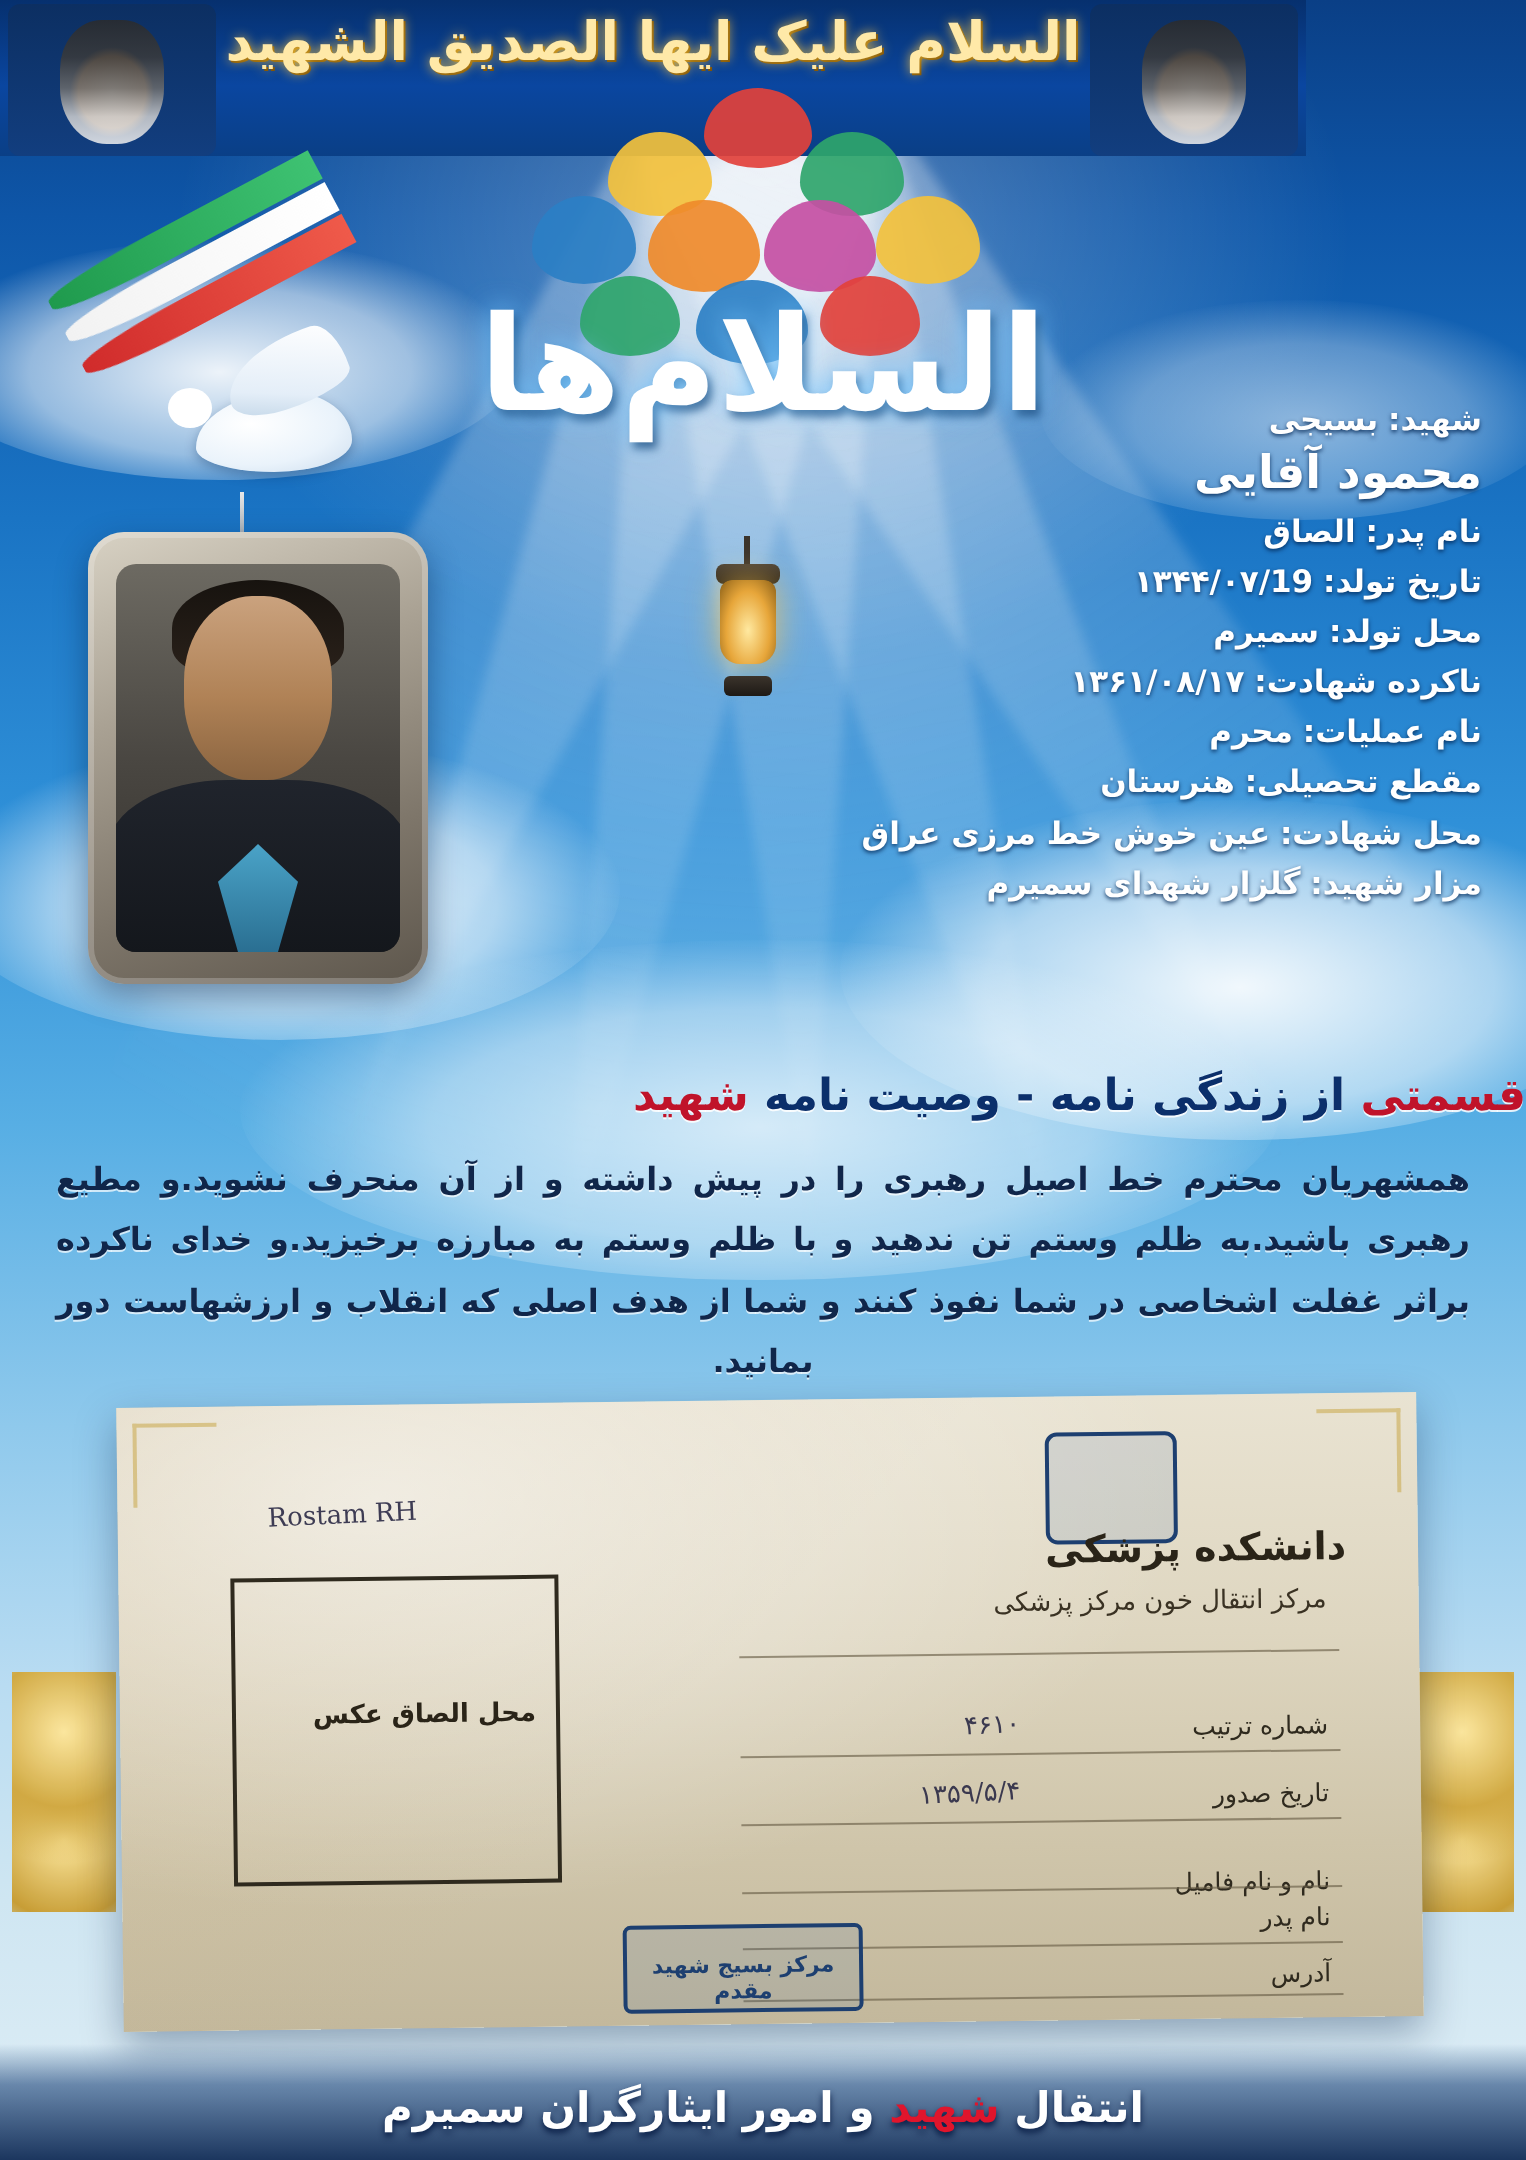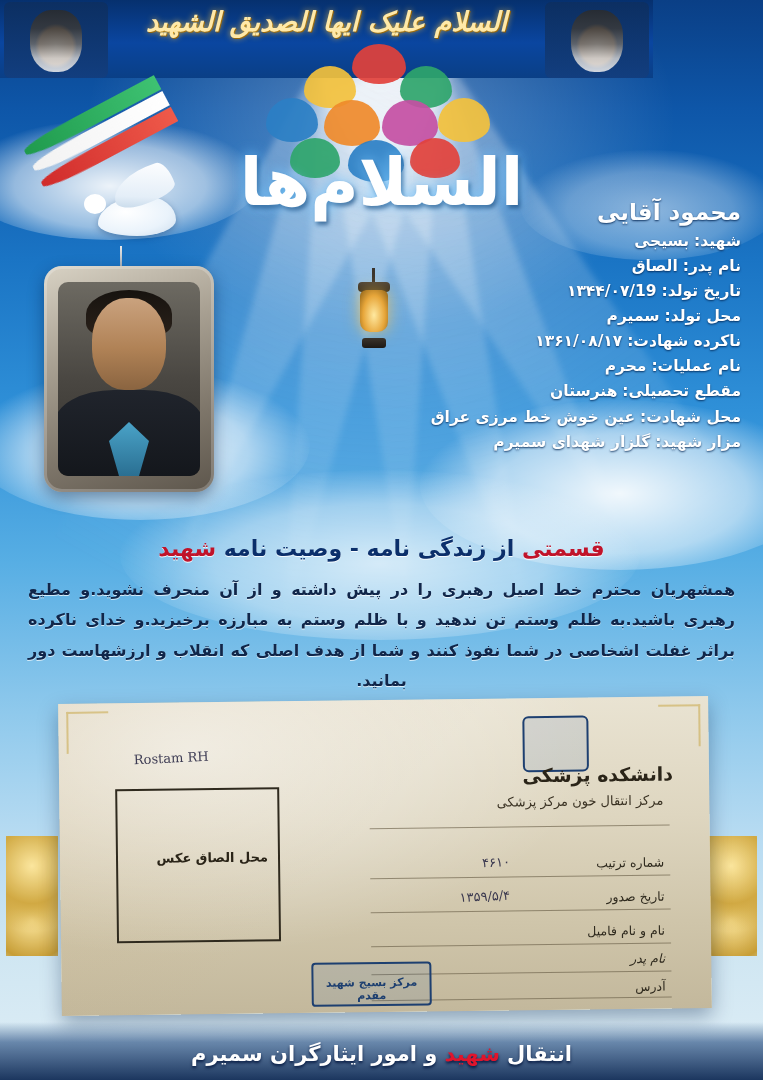--- a/index.html
+++ b/index.html
@@ -32,21 +32,20 @@
     position: absolute;
     background: radial-gradient(ellipse at 50% 55%, rgba(255,255,255,0.92) 0%, rgba(255,255,255,0.55) 45%, rgba(255,255,255,0.0) 72%);
     border-radius: 50%;
     pointer-events: none;
   }
 
   
   .top-banner {
     position: absolute; top: 0; left: 0; width: 653px; height: 78px;
     background: linear-gradient(180deg, #06306e 0%, #0a46a0 55%, #0a3f86 100%);
-    font-style: italic;
   }
   .banner-calligraphy {
     position: absolute; top: 6px; left: 50%; transform: translateX(-50%);
     width: 430px; text-align: center;
     color: #ffe9a8;
     font-size: 27px; font-weight: bold;
     letter-spacing: -1px;
     text-shadow: 0 0 6px rgba(255,200,60,0.8), 1px 1px 0 #7a4d00;
     line-height: 1.15;
     direction: rtl;
@@ -169,21 +168,21 @@
     text-shadow: 0 1px 2px rgba(0,35,80,.85);
     white-space: nowrap;
   }
   .info-row .lbl { font-weight: bold; }
   .info-row .val { font-weight: bold; }
   .info-row.name-big { font-size: 23px; line-height: 1.25; font-weight: bold; margin-bottom: 2px; }
 
   
   .will-head {
     position: absolute; top: 536px; right: 0; width: 763px;
-    text-align: center; direction: rtl;
+    direction: rtl;
     font-size: 22px; font-weight: bold; color: #0b2f6b;
     text-shadow: 0 1px 0 rgba(255,255,255,.85);
   }
   .will-head .accent { color: #c0132a; }
   .will-body {
     position: absolute; top: 575px; right: 28px; width: 707px;
     direction: rtl; text-align: justify; text-align-last: center;
     font-size: 16px; line-height: 1.9; color: #10264a; font-weight: bold;
     text-shadow: 0 1px 0 rgba(255,255,255,.7);
   }
@@ -320,25 +319,25 @@
   </div>
 
   <div class="lantern">
     <div class="lantern-hook"></div>
     <div class="lantern-cap"></div>
     <div class="lantern-glass"></div>
     <div class="lantern-base"></div>
   </div>
 
   <div class="info">
-    <div class="info-row name-big">محمود آقایی</div>
     <div class="info-row">
       <span class="lbl">شهید:</span>
       <span class="val">بسیجی</span>
     </div>
+    <div class="info-row name-big">محمود آقایی</div>
 
     <div class="info-row">
       <span class="lbl">نام پدر:</span>
       <span class="val">الصاق</span>
     </div>
     <div class="info-row">
       <span class="lbl">تاریخ تولد:</span>
       <span class="val">۱۳۴۴/۰۷/19</span>
     </div>
     <div class="info-row">
@@ -386,23 +385,23 @@
     <div class="doc-sub">مرکز انتقال خون مرکز پزشکی</div>
     <div class="doc-line" style="right:40px; top:128px; width:300px;"></div>
 
     <div class="doc-photo-box"></div>
     <div class="doc-photo-label">محل الصاق عکس</div>
 
     <div class="doc-field" style="top:158px;">شماره ترتیب</div>
     <div class="doc-line" style="right:40px; top:178px; width:300px;"></div>
     <div class="doc-field" style="top:192px;">تاریخ صدور</div>
     <div class="doc-line" style="right:40px; top:212px; width:300px;"></div>
-    <div class="doc-field" style="top:226px;">نام و نام فامیل</div>
+    <div class="doc-field" style="top:236px;">نام و نام فامیل</div>
     <div class="doc-line" style="right:40px; top:246px; width:300px;"></div>
-    <div class="doc-field" style="top:254px;font-style:italic;">نام پدر</div>
+    <div class="doc-field" style="top:254px;">نام پدر</div>
     <div class="doc-line" style="right:40px; top:274px; width:300px;"></div>
     <div class="doc-field" style="top:282px;">آدرس</div>
     <div class="doc-line" style="right:40px; top:300px; width:300px;"></div>
 
     <div class="handwrite" style="right:500px; top:48px;">Rostam  RH</div>
     <div class="handwrite" style="right:200px; top:156px;">۴۶۱۰</div>
     <div class="handwrite" style="right:200px; top:190px;">۱۳۵۹/۵/۴</div>
 
     <div class="doc-stamp-bottom">مرکز بسیج شهید مقدم</div>
   </div>

